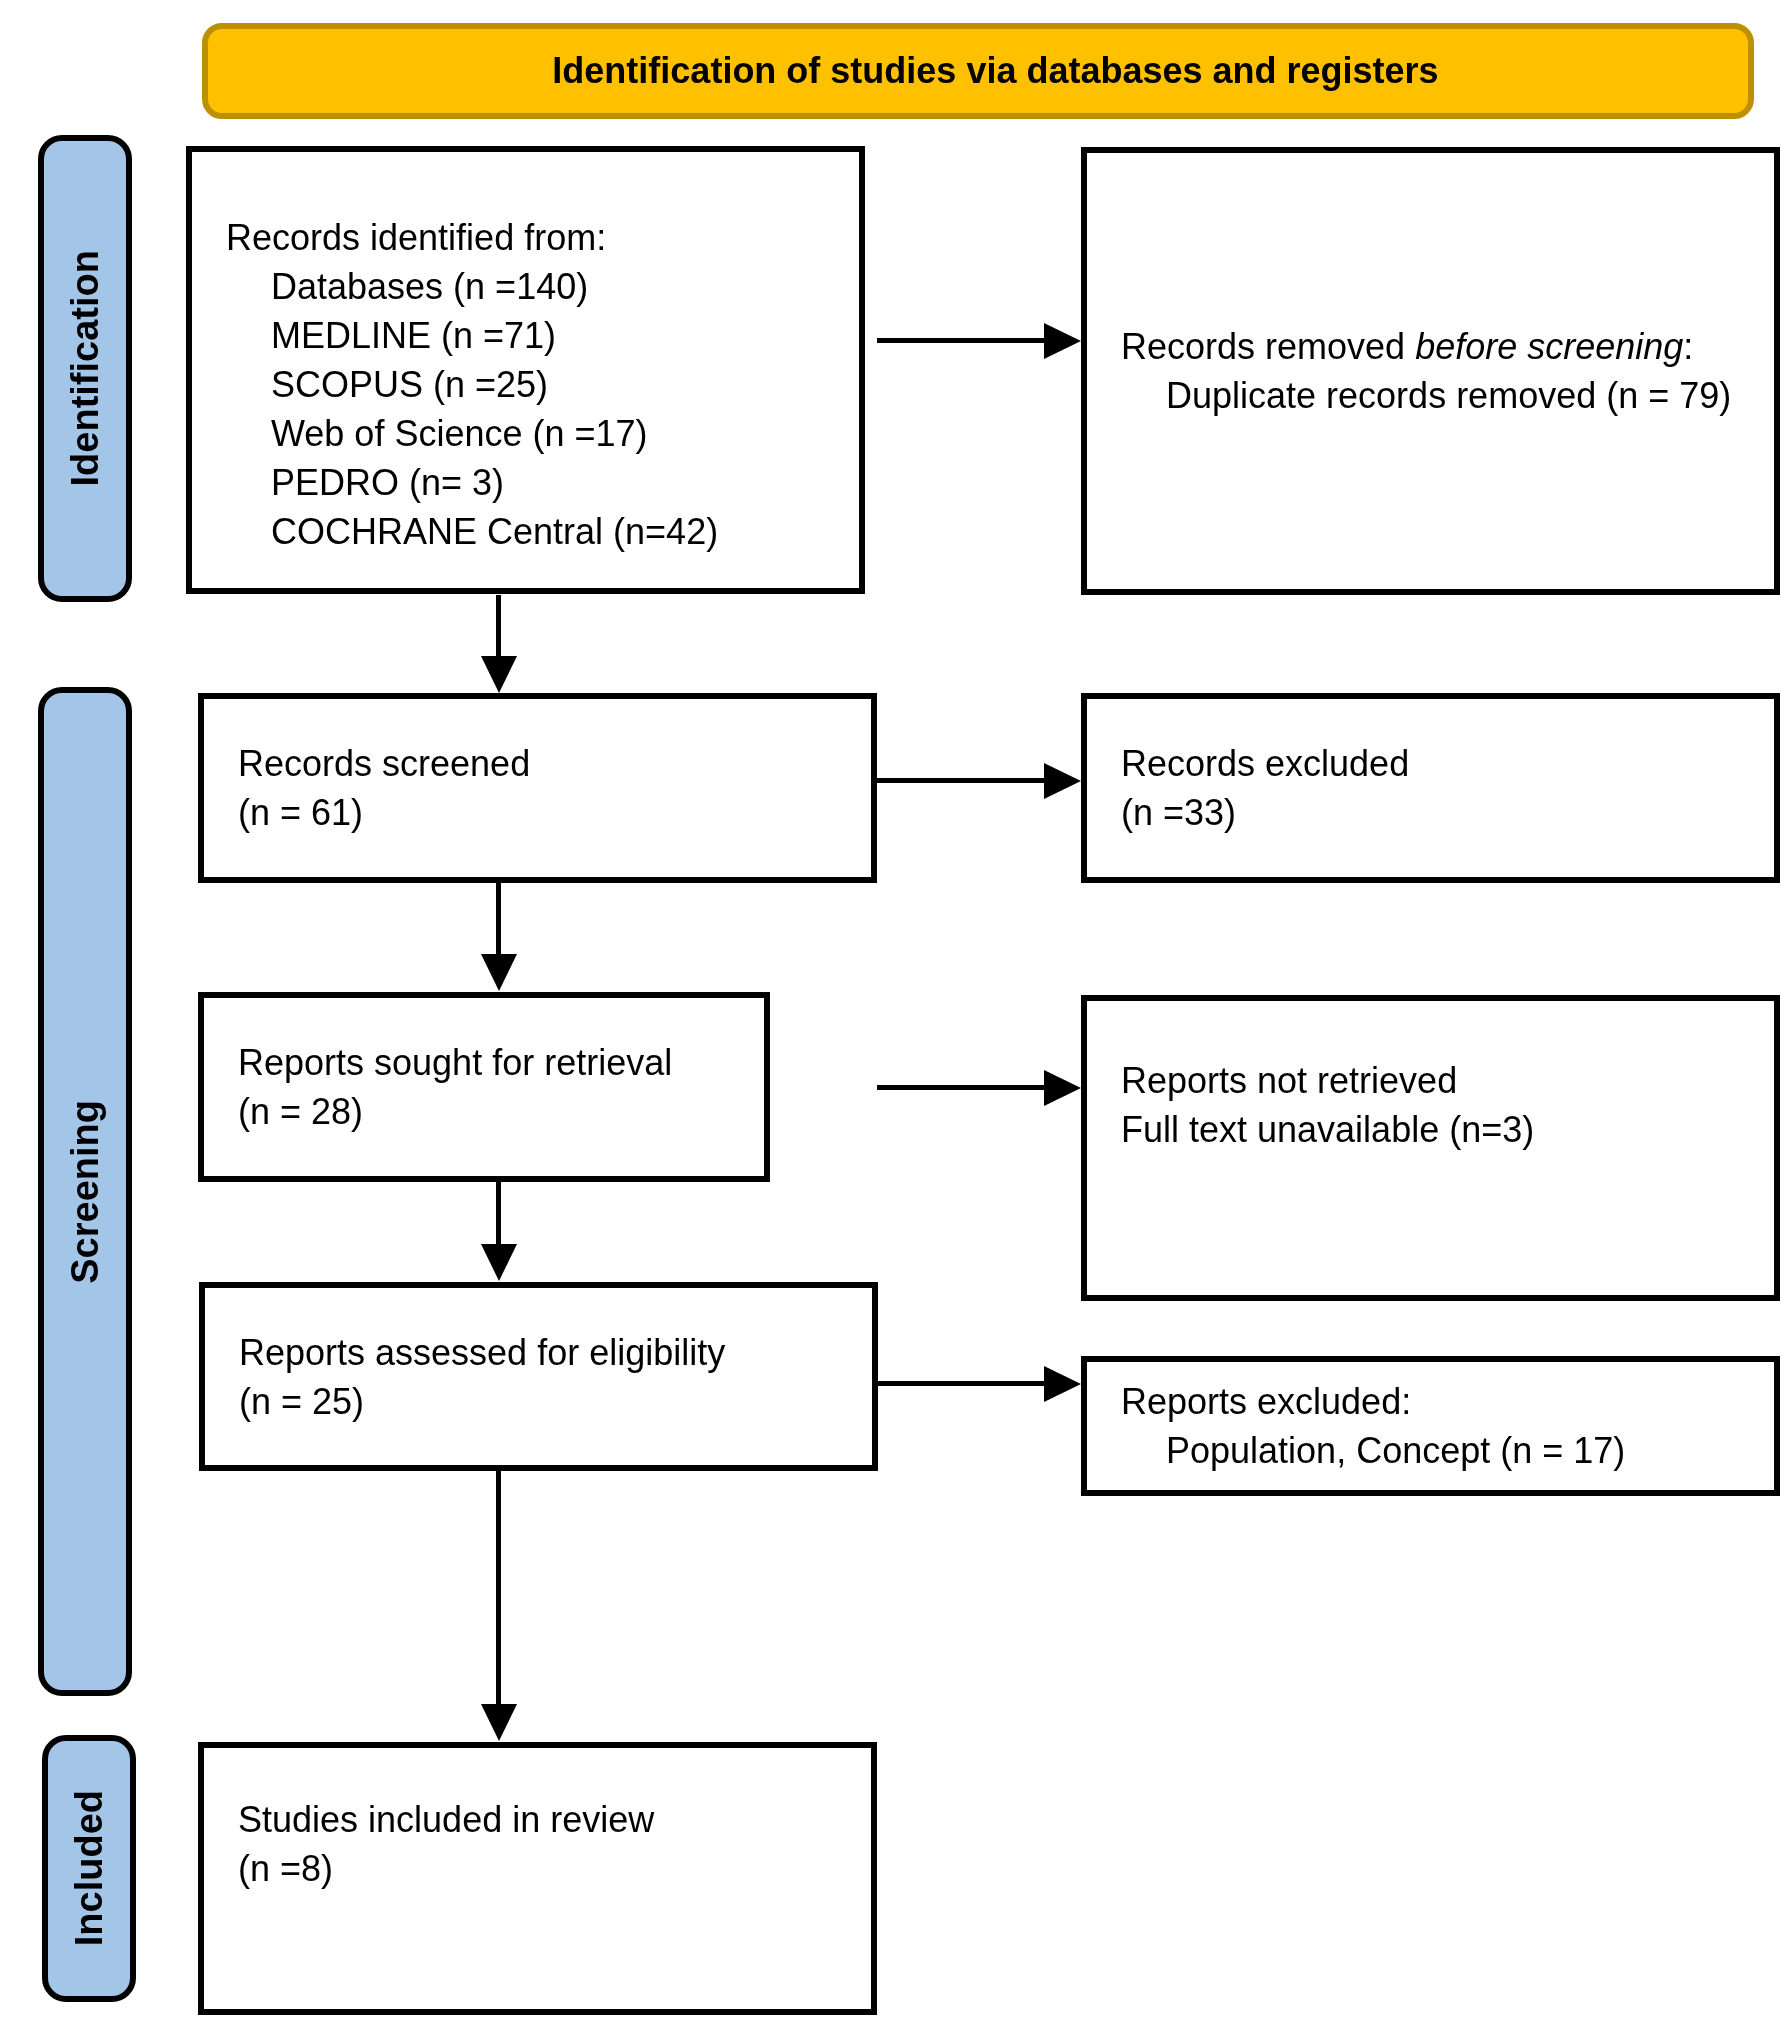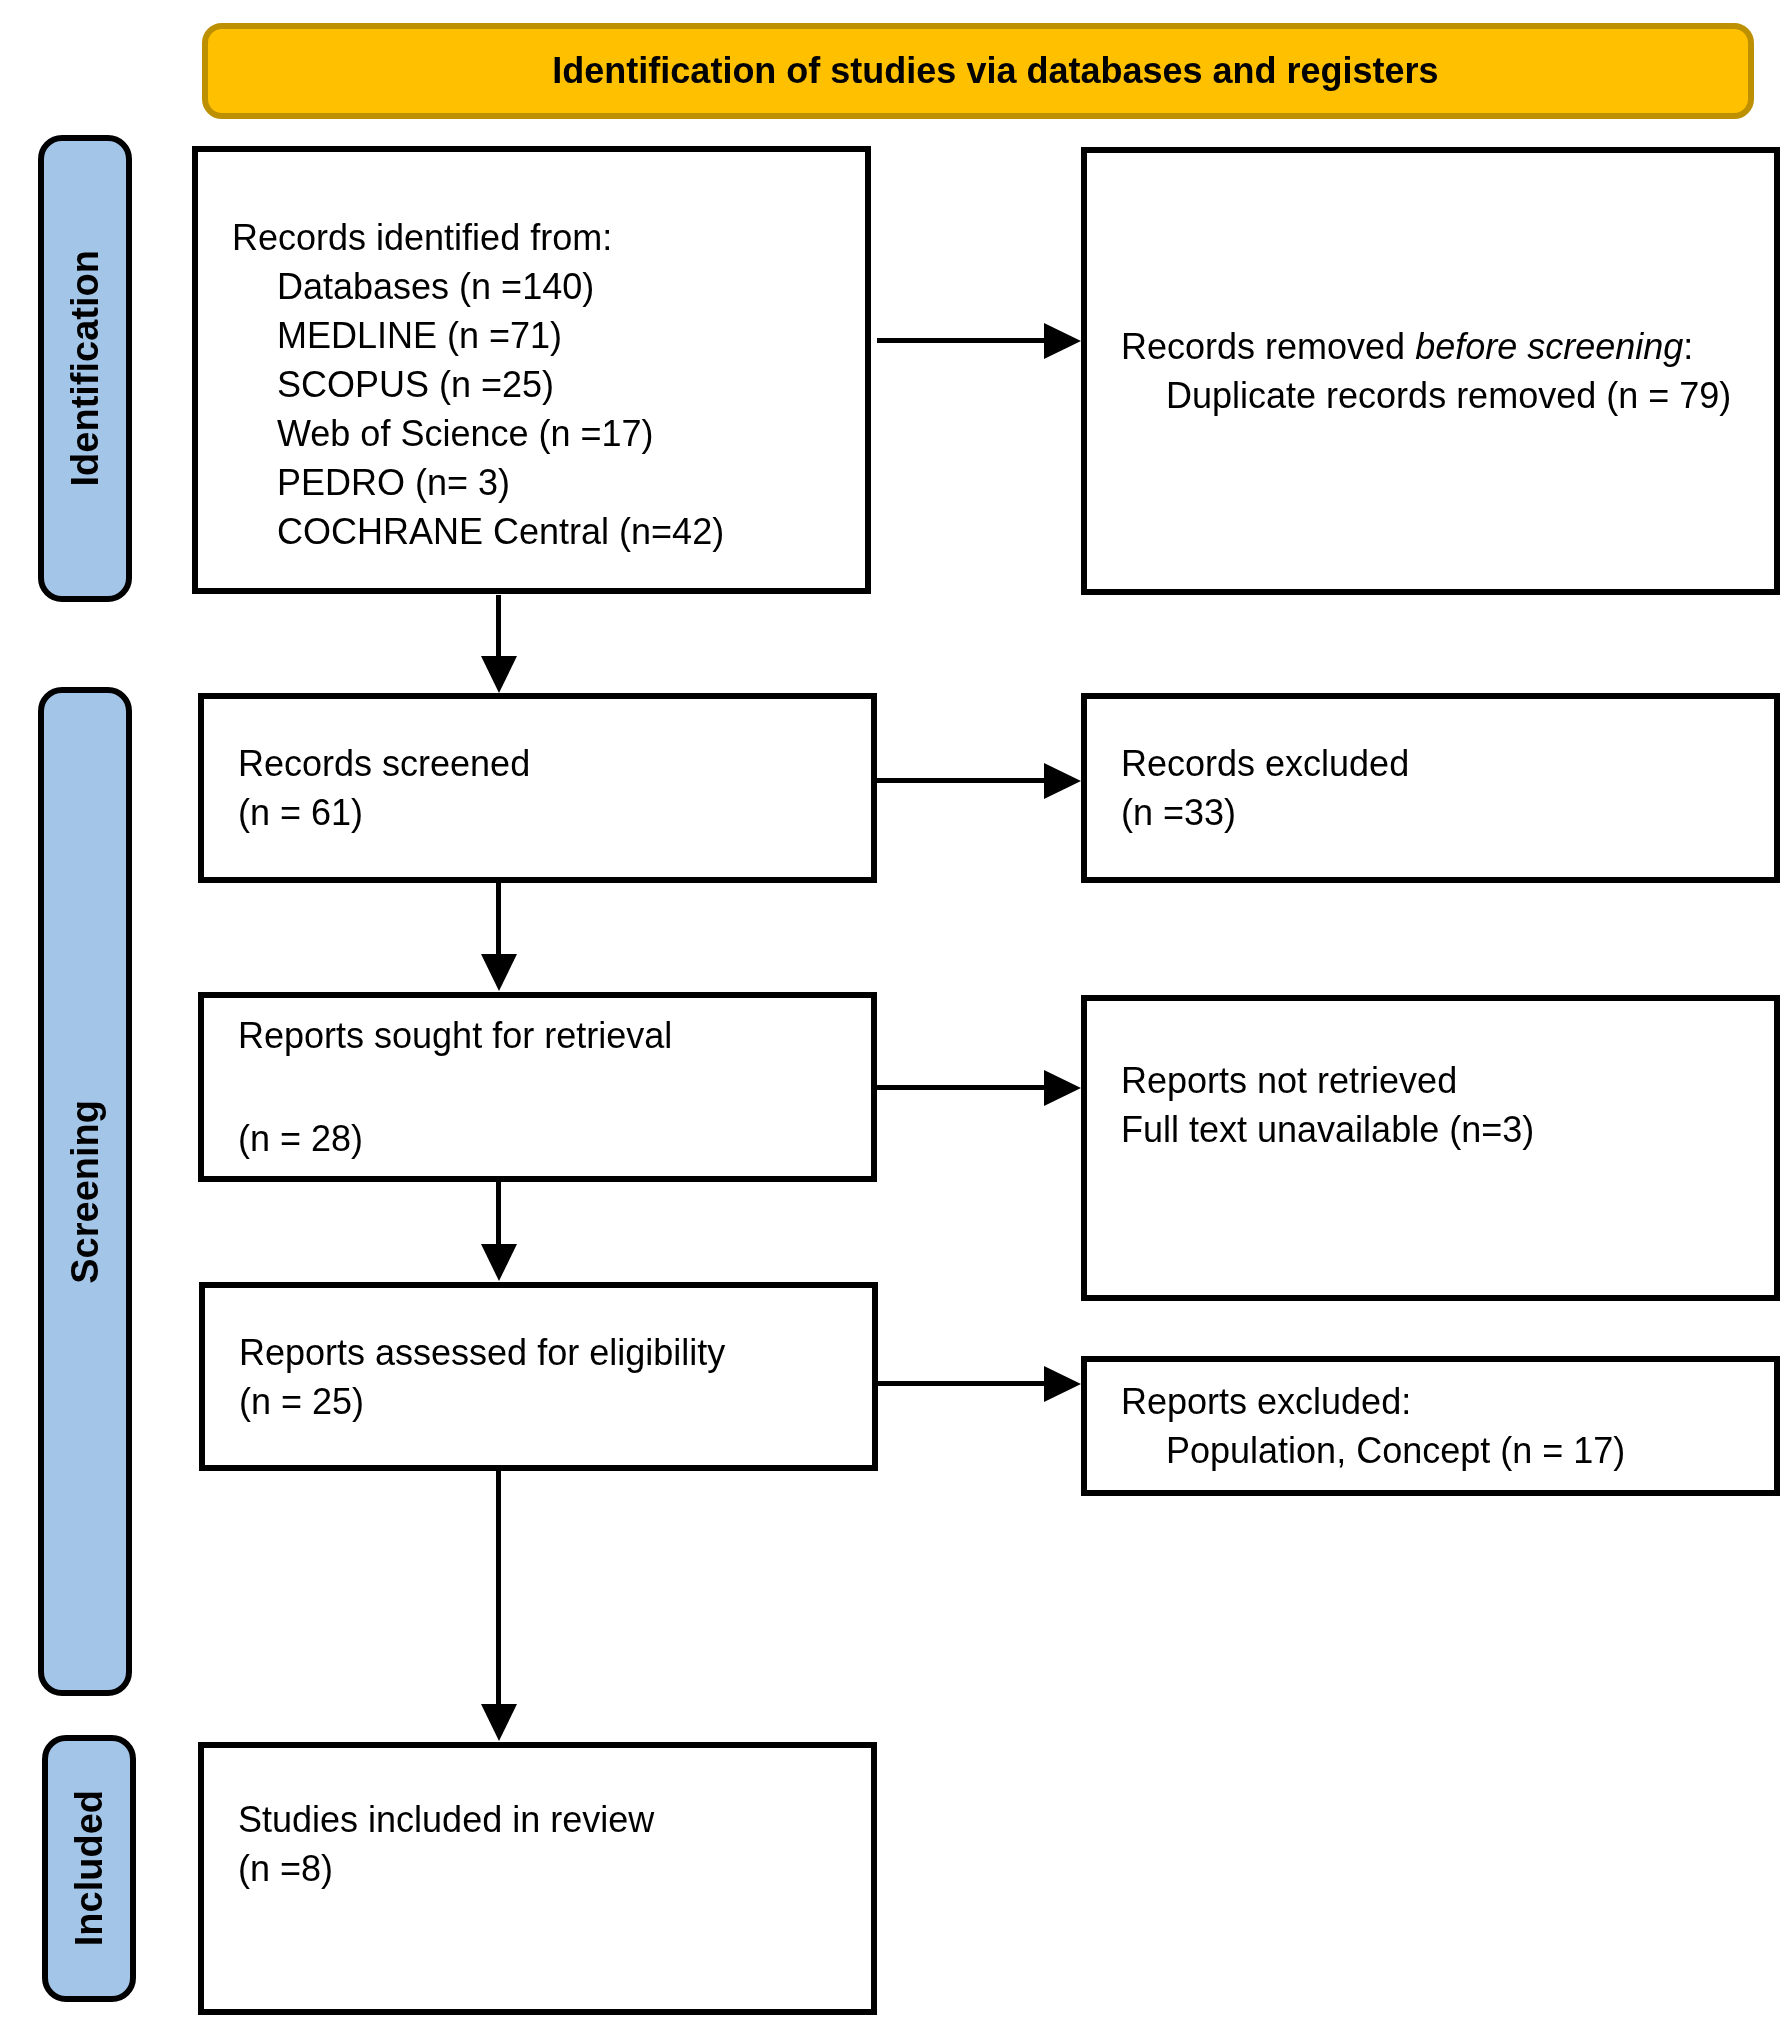--- a/index.html
+++ b/index.html
@@ -78,36 +78,36 @@
   <div class="stage" style="top:135px; height:467px;">
     <span class="vtext">Identification</span>
   </div>
   <div class="stage" style="top:687px; height:1009px;">
     <span class="vtext">Screening</span>
   </div>
   <div class="stage" style="left:42px; top:1735px; height:267px;">
     <span class="vtext">Included</span>
   </div>
 
-  <div class="box" style="left:192px; top:146px; width:679px; height:448px; padding-top:41px;">
+  <div class="box" style="left:186px; top:146px; width:679px; height:448px; padding-top:41px;">
     <div>Records identified from:</div>
     <div class="indent">Databases (n =140)</div>
     <div class="indent">MEDLINE (n =71)</div>
     <div class="indent">SCOPUS (n =25)</div>
     <div class="indent">Web of Science (n =17)</div>
     <div class="indent">PEDRO (n= 3)</div>
     <div class="indent">COCHRANE Central (n=42)</div>
   </div>
 
   <div class="box" style="left:198px; top:693px; width:679px; height:190px;">
     <div>Records screened</div>
     <div>(n = 61)</div>
   </div>
 
-  <div class="box" style="left:198px; top:992px; width:679px; height:190px;justify-content:space-between;">
+  <div class="box" style="left:198px; top:992px; width:572px; height:190px;">
     <div>Reports sought for retrieval</div>
     <div>(n = 28)</div>
   </div>
 
   <div class="box" style="left:199px; top:1282px; width:679px; height:189px;">
     <div>Reports assessed for eligibility</div>
     <div>(n = 25)</div>
   </div>
 
   <div class="box" style="left:198px; top:1742px; width:679px; height:273px; padding-bottom:82px;">

